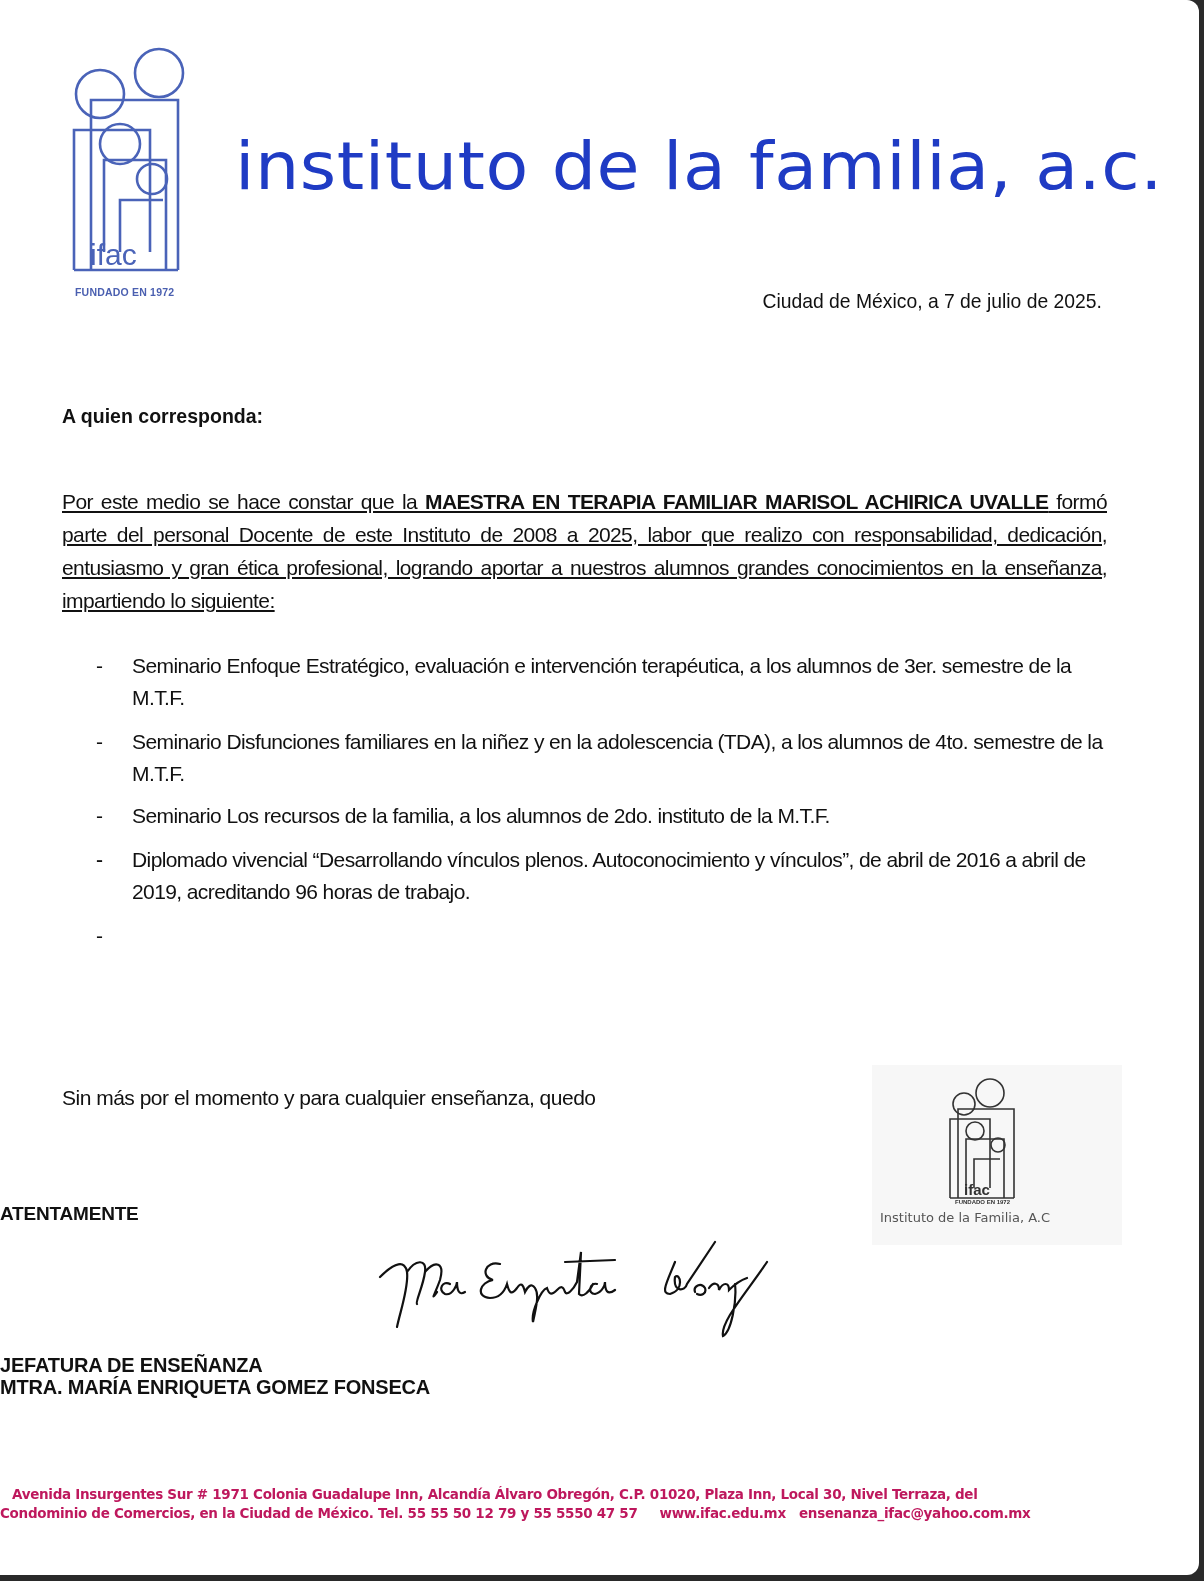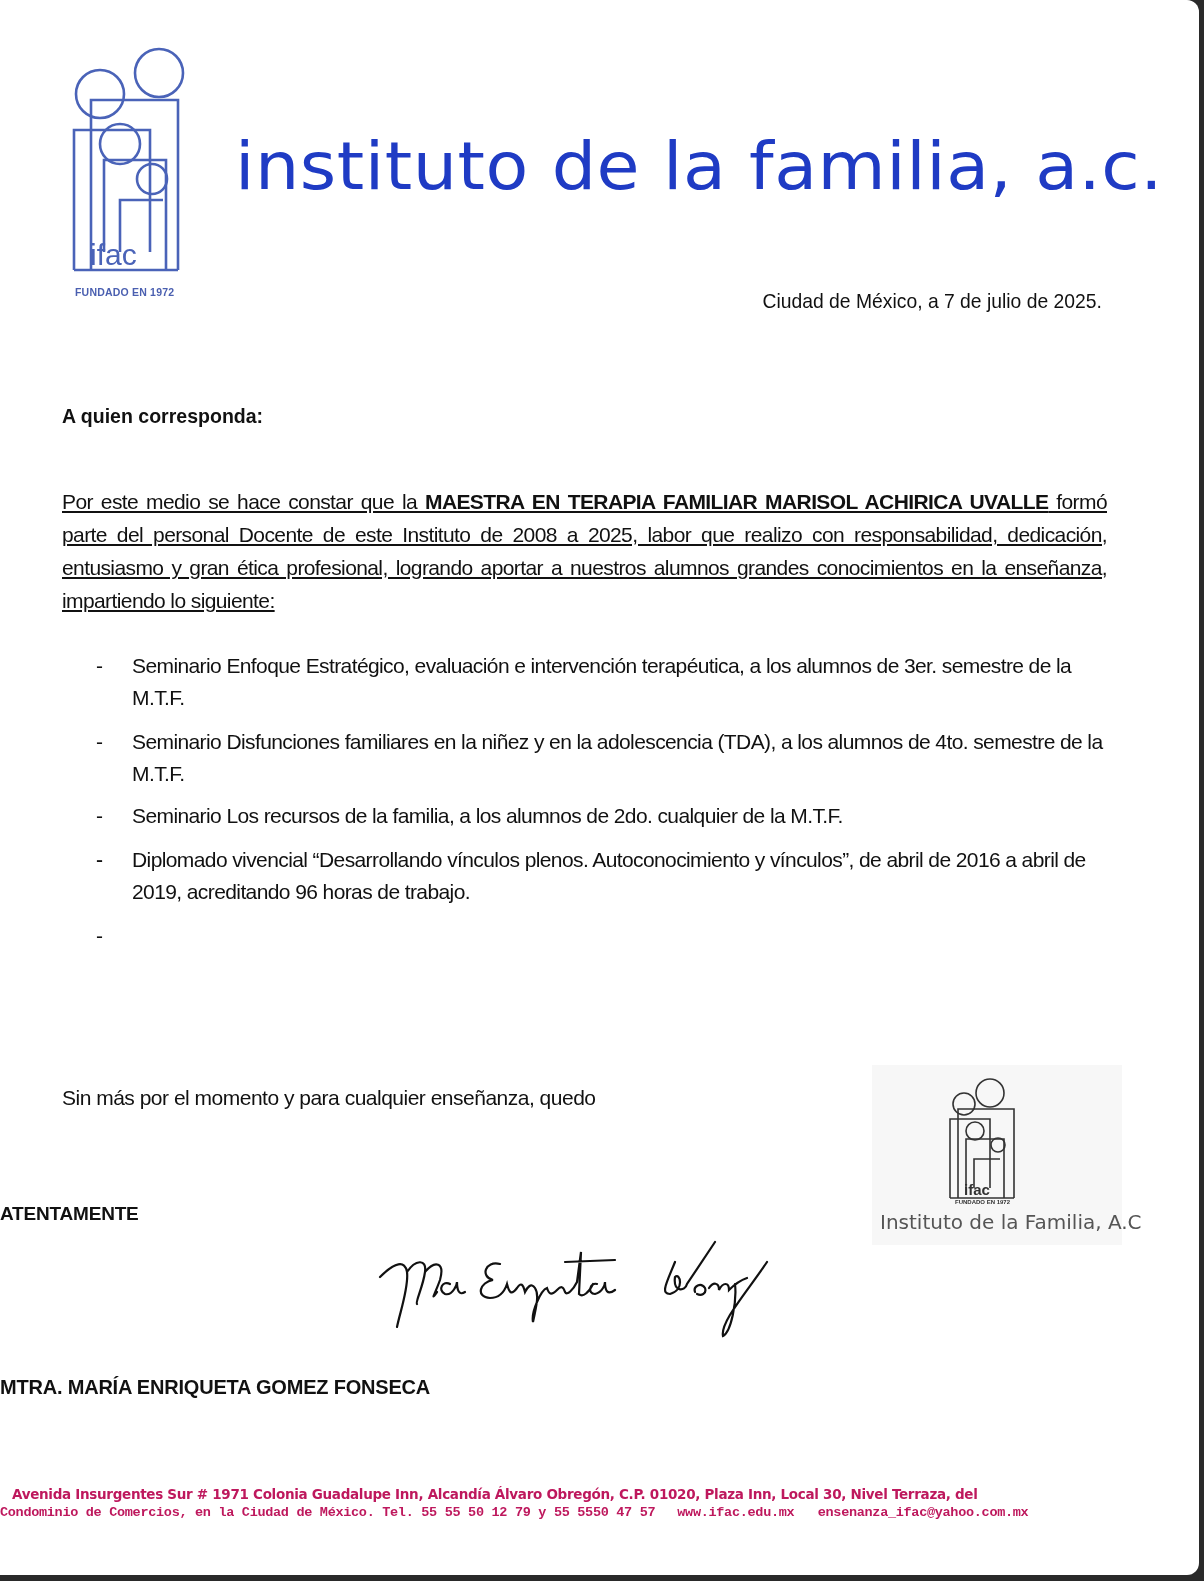--- a/index.html
+++ b/index.html
@@ -56,37 +56,37 @@
   .items .dash { position: absolute; left: 34px; top: 0; }
   .closing {
     position: absolute; left: 62px; top: 1086px;
     font-size: 21px; letter-spacing: -0.5px; white-space: nowrap;
   }
   .stamp { position: absolute; left: 872px; top: 1065px; width: 250px; height: 180px; background: #f7f7f7; }
   .stamp svg { position: absolute; left: 72px; top: 8px; }
   .stamp-founded { position: absolute; left: 83px; top: 134px; font-size: 6px; font-weight: bold; color: #333; }
   .stamp-name {
     position: absolute; left: 8px; top: 145px; font-family: "DejaVu Sans", sans-serif;
-    font-size: 20px; color: #555; white-space: nowrap;
+    font-size: 13px; color: #555; white-space: nowrap;
   }
   .signoff {
     position: absolute; left: 0; width: 1170px; text-align: left;
     font-weight: bold; font-size: 19px; letter-spacing: -0.2px;
   }
   .attentamente { top: 1203px; left: 0; width: 1170px; }
   .signature { position: absolute; left: 375px; top: 1232px; width: 410px; height: 110px; }
   .signer { top: 1376px; font-size: 20px; }
   .role { top: 1354px; font-size: 20px; }
   .footer {
     position: absolute; left: 0; width: 1170px; text-align: left;
     font-family: "DejaVu Sans", sans-serif; font-weight: bold;
     font-size: 13.5px; color: #be185d; white-space: nowrap; letter-spacing: -0.3px;
   }
   .footer.l1 { top: 1486px; left: 12px; }
-  .footer.l2 { top: 1505px; left: 0; font-family: Liberation Mono, monospace; }
+  .footer.l2 { top: 1505px; left: 0; }
   .footer .gap { display: inline-block; width: 22px; }
 </style>
 </head>
 <body>
 
 <div class="page">
 
   <div class="logo">
     <svg width="140" height="240" viewBox="0 0 140 240">
       <g fill="none" stroke="#4a63b8" stroke-width="2.6">
@@ -111,21 +111,21 @@
 
   <div class="salutation">A quien corresponda:</div>
 
   <p class="body-para" style="margin:0;">
     <span>Por este medio se hace constar que la </span><b>MAESTRA EN TERAPIA FAMILIAR MARISOL ACHIRICA UVALLE</b><span> formó parte del personal Docente de este Instituto de 2008 a 2025, labor que realizo con responsabilidad, dedicación, entusiasmo y gran ética profesional, logrando aportar a nuestros alumnos grandes conocimientos en la enseñanza, impartiendo lo siguiente:</span>
   </p>
 
   <ul class="items">
     <li><span class="dash">-</span><span>Seminario Enfoque Estratégico, evaluación e intervención terapéutica, a los alumnos de 3er. semestre de la M.T.F.</span></li>
     <li class="tight"><span class="dash">-</span><span>Seminario Disfunciones familiares en la niñez y en la adolescencia (TDA), a los alumnos de 4to. semestre de la M.T.F.</span></li>
-    <li><span class="dash">-</span><span>Seminario Los recursos de la familia, a los alumnos de 2do. cualquier de la M.T.F.</span></li>
+    <li><span class="dash">-</span><span>Seminario Los recursos de la familia, a los alumnos de 2do. instituto de la M.T.F.</span></li>
     <li><span class="dash">-</span></li>
     <li><span class="dash">-</span><span>Diplomado vivencial “Desarrollando vínculos plenos. Autoconocimiento y vínculos”, de abril de 2016  a abril de 2019, acreditando 96 horas de trabajo.</span></li>
     <li><span class="dash">-</span></li>
   </ul>
 
   <div class="closing">Sin más por el momento y para cualquier enseñanza, quedo</div>
 
   <div class="stamp">
     <svg width="80" height="128" viewBox="0 0 80 128">
       <g fill="none" stroke="#333" stroke-width="1.6">
@@ -150,19 +150,20 @@
   <svg class="signature" viewBox="0 0 410 110">
     <g fill="none" stroke="#111" stroke-width="2.2" stroke-linecap="round">
       <path d="M5,45 C20,30 30,28 32,40 C34,55 25,80 22,95 M32,40 C40,28 52,26 50,40 C48,55 40,70 42,72 M50,40 C60,28 70,30 65,48 C60,62 55,70 62,60"></path>
       <path d="M75,52 C68,48 62,58 70,62 C78,64 82,52 82,50 C82,58 84,64 90,60"></path>
       <path d="M125,32 C110,28 105,45 118,48 C105,50 100,65 115,66 C125,66 130,58 132,52 C134,60 136,64 142,56 C146,50 148,52 150,60 C152,56 156,50 160,56 C164,62 162,72 158,90 C156,80 166,58 172,56 C174,62 176,64 182,58 C186,54 188,54 190,60 C192,64 198,58 202,50 M202,50 L206,20 L204,62 C208,66 214,60 218,52 M190,30 L240,28 M222,52 C215,50 212,62 220,62 C228,60 230,52 230,50 C230,58 232,64 240,58"></path>
       <path d="M300,30 C292,50 285,62 295,62 C310,58 305,40 300,45 C298,60 310,60 312,52 L340,10 M320,60 C318,54 326,50 330,56 C332,62 326,64 322,62 M334,56 C338,50 344,50 344,58 C348,50 354,50 354,58 C360,52 366,48 372,46 M360,52 C362,70 356,100 348,104 C345,90 372,60 392,30"></path>
     </g>
   </svg>
 
   <div class="signoff signer">MTRA. MARÍA ENRIQUETA GOMEZ FONSECA</div>
+  <div class="signoff role">JEFATURA DE ENSEÑANZA</div>
 
   <div class="footer l1">Avenida Insurgentes Sur # 1971 Colonia Guadalupe Inn, Alcandía Álvaro Obregón,  C.P. 01020,  Plaza Inn,  Local 30, Nivel Terraza, del</div>
   <div class="footer l2">
     <span>Condominio de Comercios, en la Ciudad de México.  Tel. 55 55 50 12 79  y  55 5550 47 57</span><span class="gap"></span><span>www.ifac.edu.mx</span>&nbsp;&nbsp;&nbsp;<span>ensenanza_ifac@yahoo.com.mx</span>
   </div>
 
 </div>
 
 </body></html>

